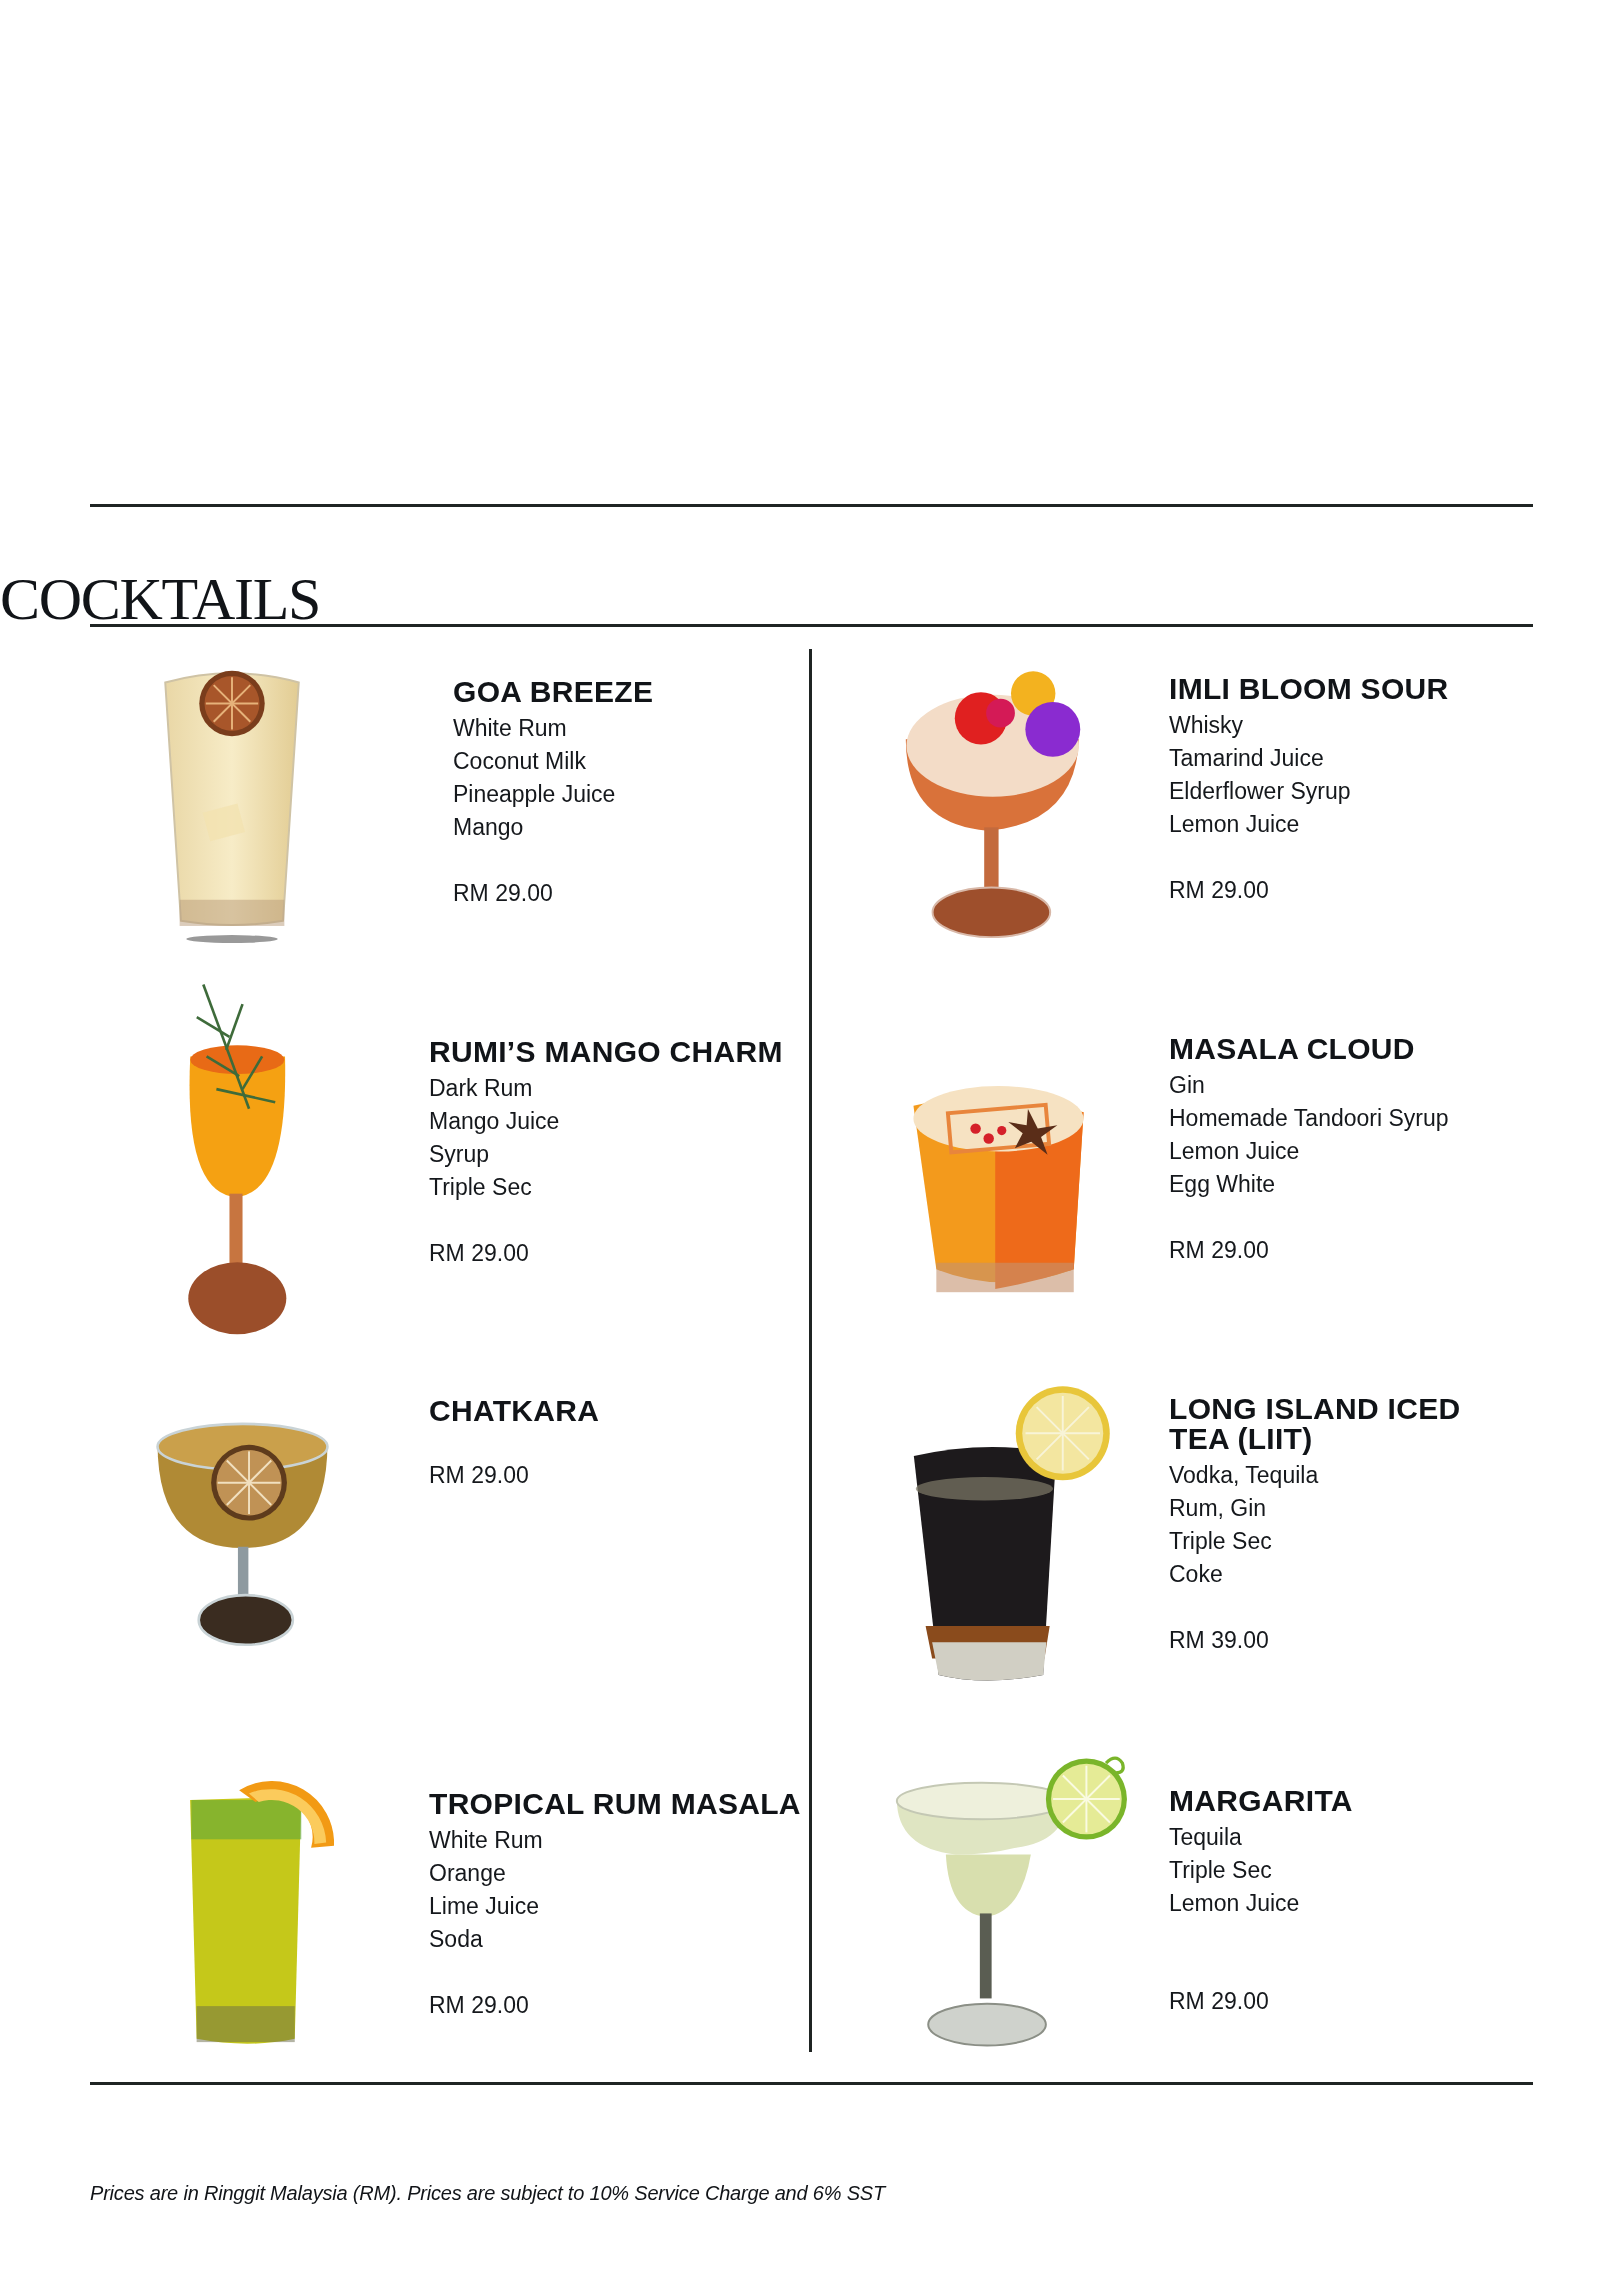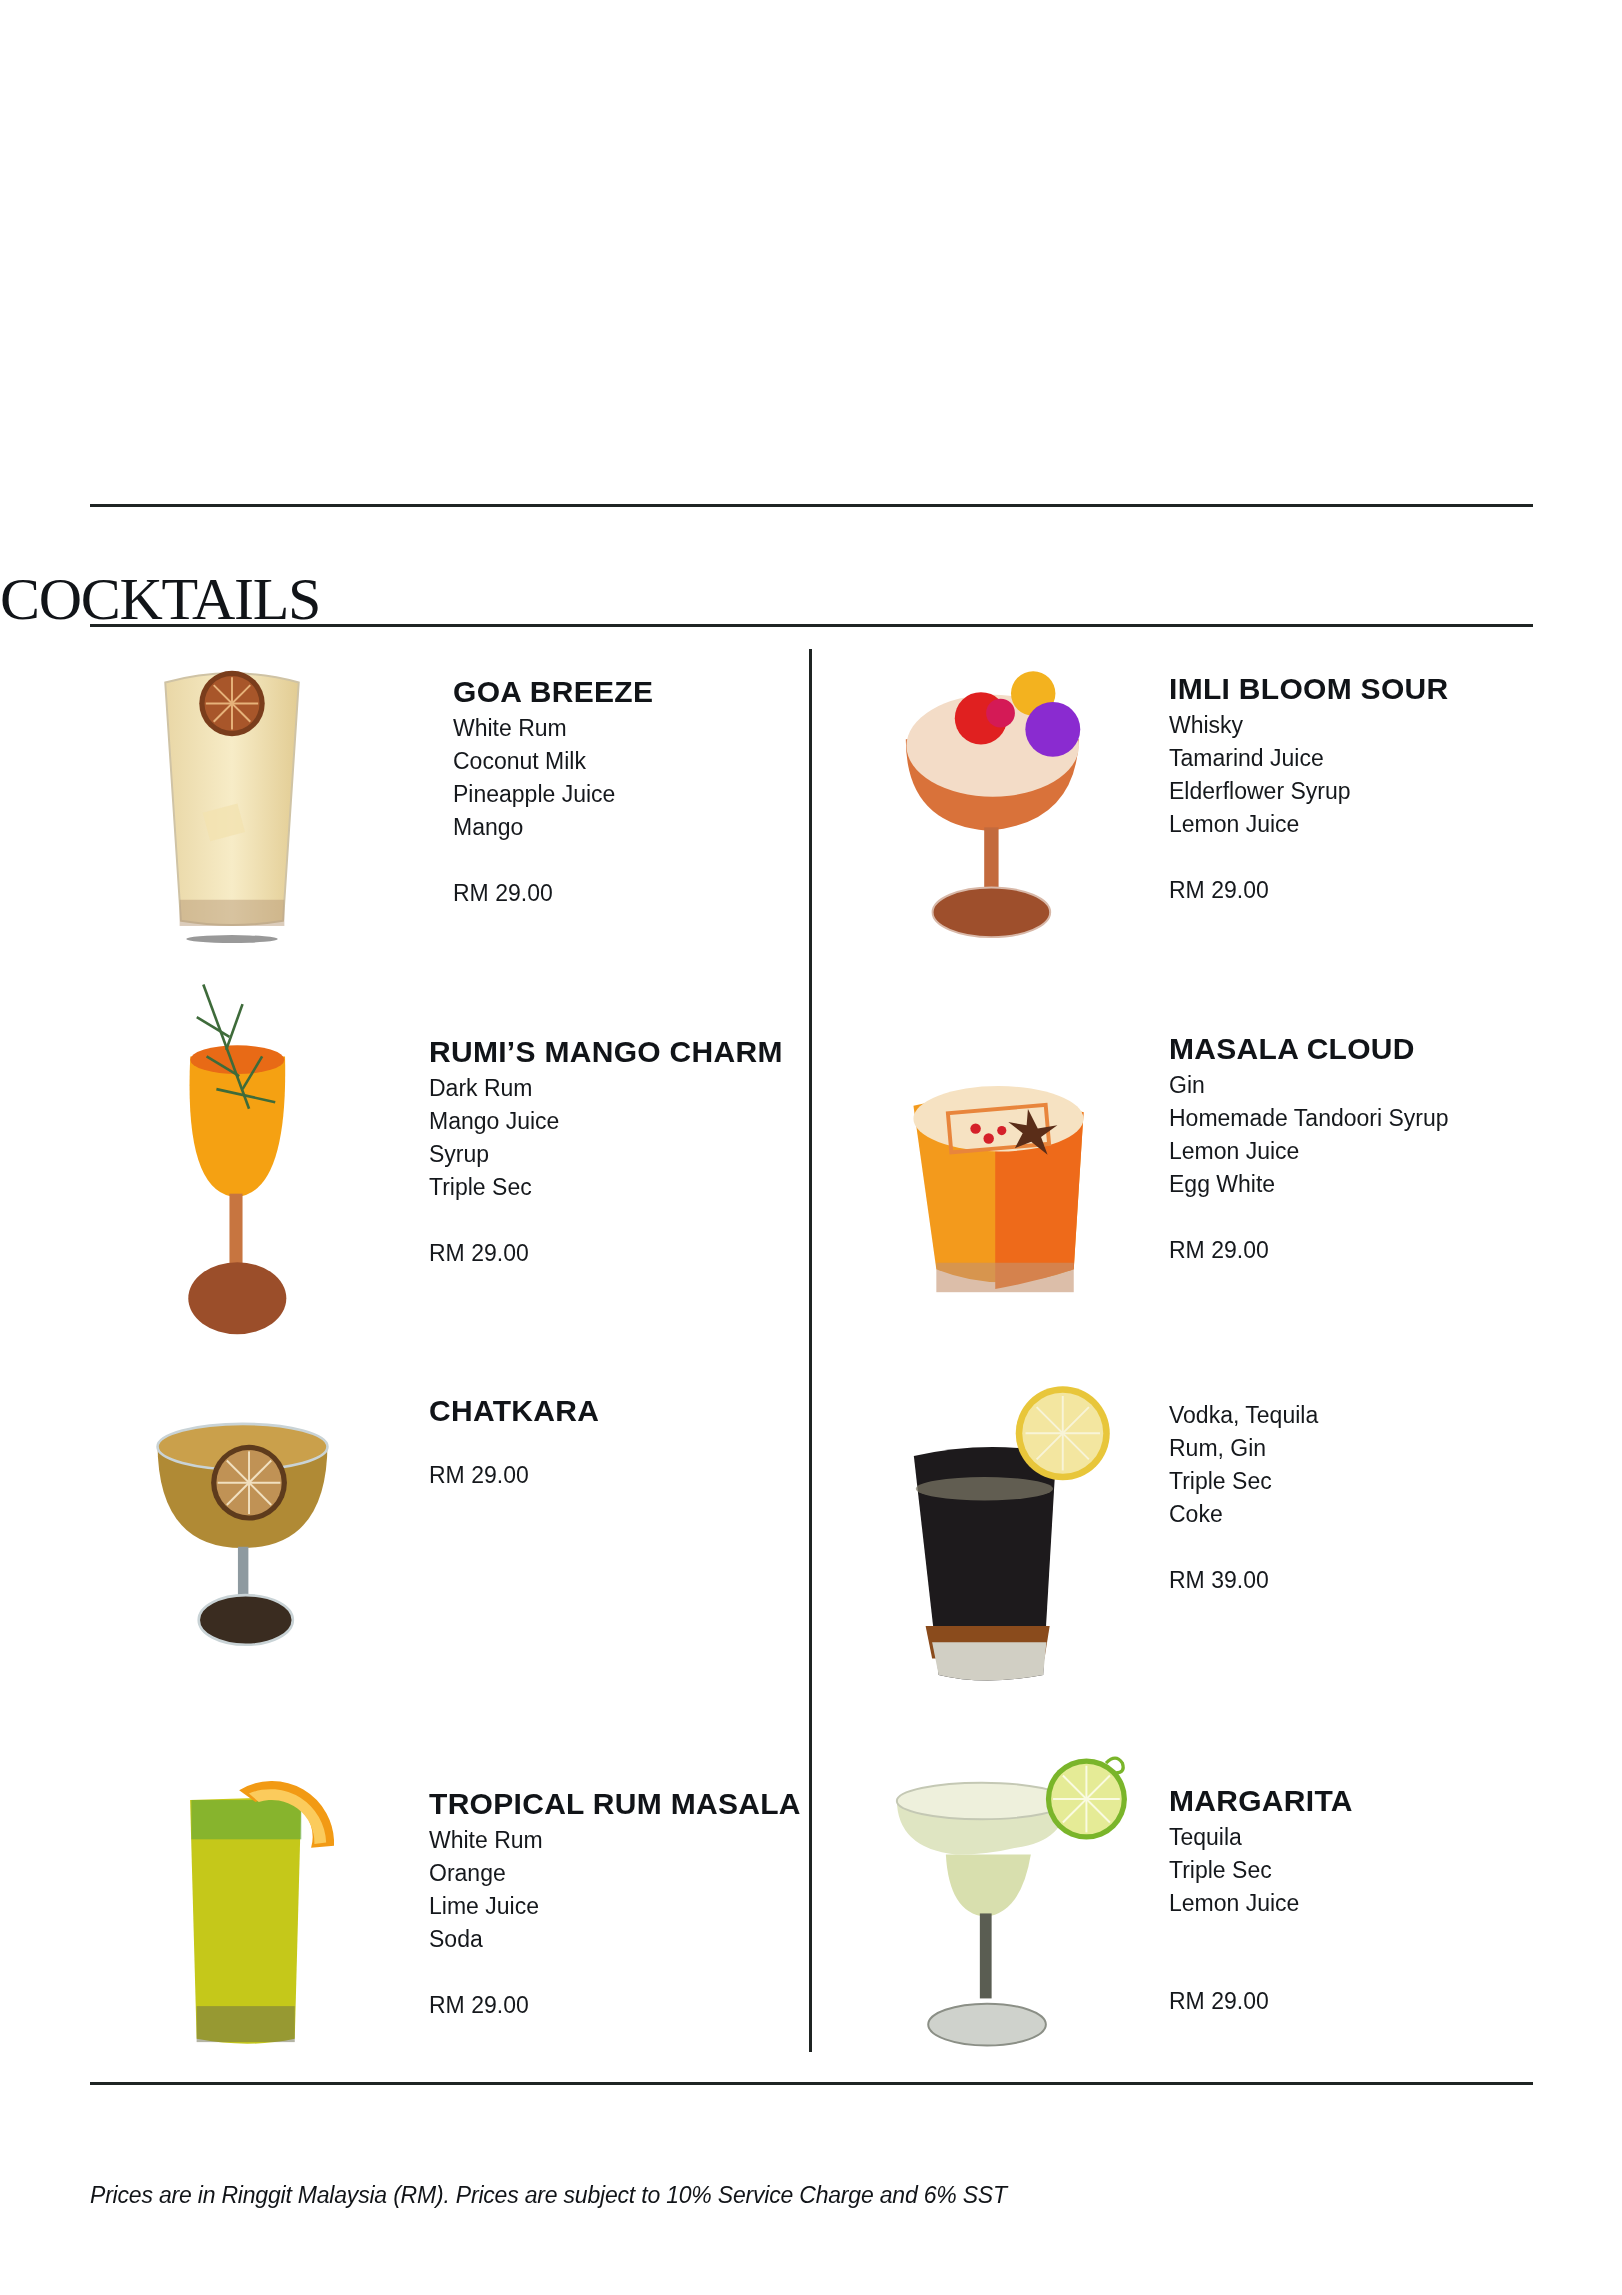--- a/index.html
+++ b/index.html
@@ -9,21 +9,21 @@
     .rule-v { position: absolute; left: 809px; top: 649px; width: 2.6px; height: 1403px; background: #1f2423; }
     .section-title { position: absolute; left: 0; width: 1623px; top: 529px; text-align: left;
       font-family: "Liberation Serif", "DejaVu Serif", serif; font-size: 60px; font-weight: 400;
       letter-spacing: -1.3px; color: #111418; line-height: 1; }
     .item-text { position: absolute; width: 366px; }
     .item-name { font-size: 30px; font-weight: 700; line-height: 30px; letter-spacing: 0.3px; margin: 0; color: #111418; }
     .item-ings { margin: 5.2px 0 0 0; padding: 0; list-style: none; }
     .item-ings li { font-size: 23px; line-height: 33px; color: #15181c; }
     .item-price { font-size: 23px; line-height: 33px; margin-top: 33px; color: #15181c; }
     .item-img { position: absolute; }
-    .footer-note { position: absolute; left: 90px; top: 2182px; font-size: 23px; font-style: italic; color: #111418; letter-spacing: -0.2px; }
+    .footer-note { position: absolute; left: 90px; top: 2182px; font-size: 20px; font-style: italic; color: #111418; letter-spacing: -0.2px; }
   </style>
 </head>
 <body>
 
 <div class="rule-h" style="top:504px;"></div>
 <div class="rule-h" style="top:624px;"></div>
 <div class="rule-h" style="top:2082px;"></div>
 <div class="rule-v"></div>
 
 <h1 class="section-title">COCKTAILS</h1>
@@ -169,20 +169,24 @@
     <circle cx="240" cy="75" r="62" fill="#f3e6a0"></circle>
     <g stroke="#f8f4d8" stroke-width="3">
       <line x1="240" y1="18" x2="240" y2="132"></line>
         <line x1="183" y1="75" x2="297" y2="75"></line>
       <line x1="200" y1="35" x2="280" y2="115"></line>
         <line x1="280" y1="35" x2="200" y2="115"></line>
     </g>
   </svg>
 </div>
 <div class="item-text" style="left:1169px; top:1394px;">
+  <h2 class="item-name">
+    <span>LONG ISLAND ICED</span><br>
+    <span>TEA (LIIT)</span>
+  </h2>
   <ul class="item-ings">
     <li>Vodka, Tequila</li>
     <li>Rum, Gin</li>
     <li>Triple Sec</li>
     <li>Coke</li>
   </ul>
   <div class="item-price">RM 39.00</div>
 </div>
 
 <div class="item-img" style="left:177px; top:1764px; width:157px; height:288px;">

